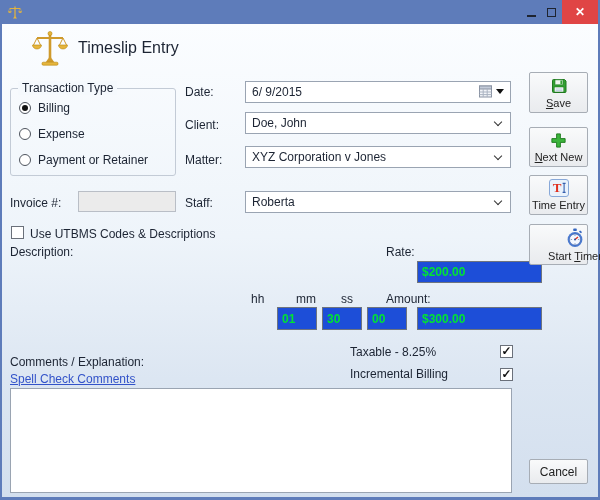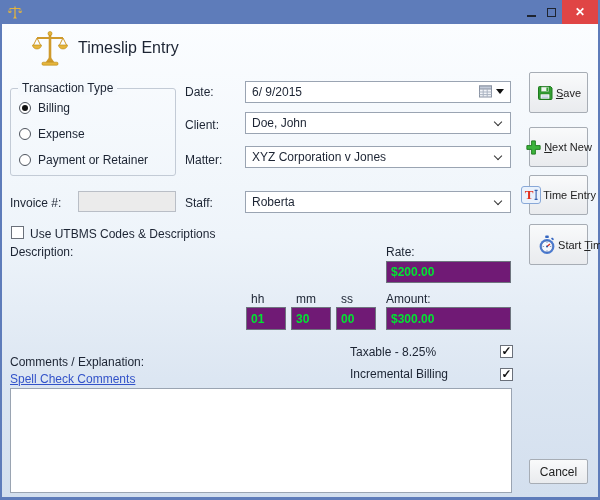--- a/index.html
+++ b/index.html
@@ -68,23 +68,23 @@
     transform: rotate(45deg);
   }
   .disabledfield {
     position:absolute; background:#ebebeb; border:1px solid #b9bec6;
   }
   .date-icons { position:absolute; right:6px; top:3px; display:flex; align-items:center; gap:4px; }
   .dd-arrow { width:0; height:0; border-left:4px solid transparent; border-right:4px solid transparent; border-top:5px solid #111; }
 
   
   .led {
-    position:absolute; background:#701a75; border:1px solid #6e747e;
+    position:absolute; background:#1d4ed8; border:1px solid #6e747e;
     color:#00e432; font-weight:bold; font-size:12px;
-    display:flex; align-items:center; padding:0 4px; white-space:nowrap;
+    display:flex; align-items:center; padding:0 4px; white-space:nowrap;margin-left:31px;
   }
 
   
   .checkbox {
     position:absolute; width:13px; height:13px; background:#fff;
     border:1px solid #6a707a; font-size:12px; line-height:11px; text-align:center; color:#111;
   }
   .checkbox.checked::after { content:"✓"; font-weight:bold; position:relative; top:0px; }
 
   .link { position:absolute; color:#3353c9; text-decoration:underline; cursor:pointer; white-space:nowrap; }
@@ -93,21 +93,21 @@
     position:absolute; left:10px; top:388px; width:502px; height:105px;
     background:#fff; border:1px solid #9aa4b2; resize:none;
     font-family:"Liberation Sans", sans-serif; font-size:12px; padding:3px 5px;
   }
 
   
   .btn {
     position:absolute; left:529px; width:59px;
     background: linear-gradient(180deg,#f9fafb,#e9ebee);
     border:1px solid #a7adb5; border-radius:2px;
-    display:flex; flex-direction:row; align-items:center; justify-content:center;
+    display:flex; flex-direction:column; align-items:center; justify-content:center;
     gap:2px; font-size:11px; color:#222; cursor:default;
   }
   .btn .blabel { white-space:nowrap; }
   .btn .blabel .key { text-decoration:underline; }
   .btn-cancel { height:25px; top:459px; flex-direction:row; font-size:12px; }
 
   svg { display:block; }
 </style>
 </head>
 <body>

